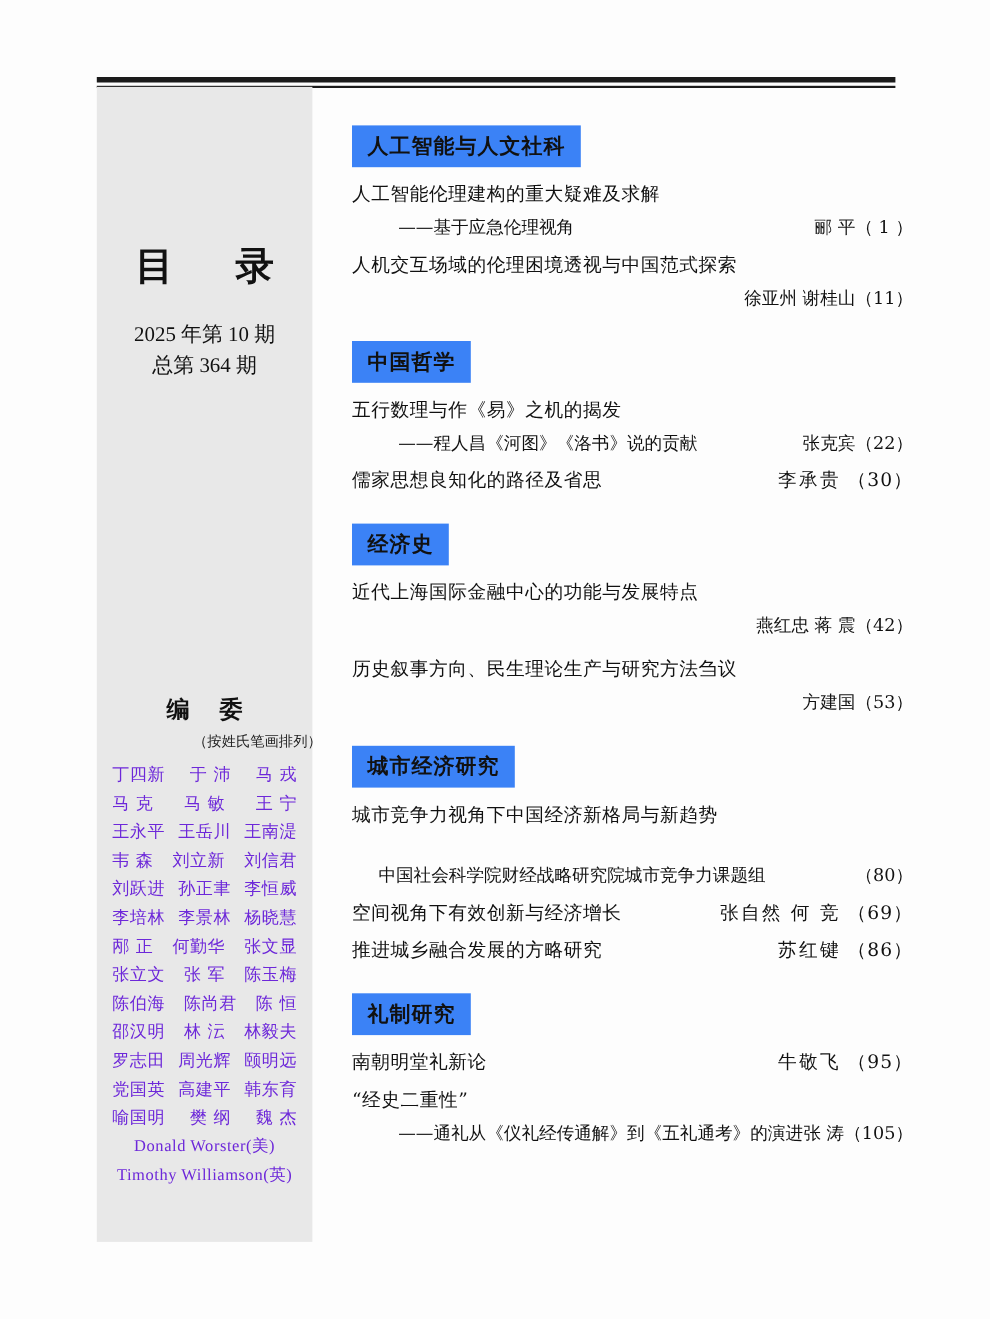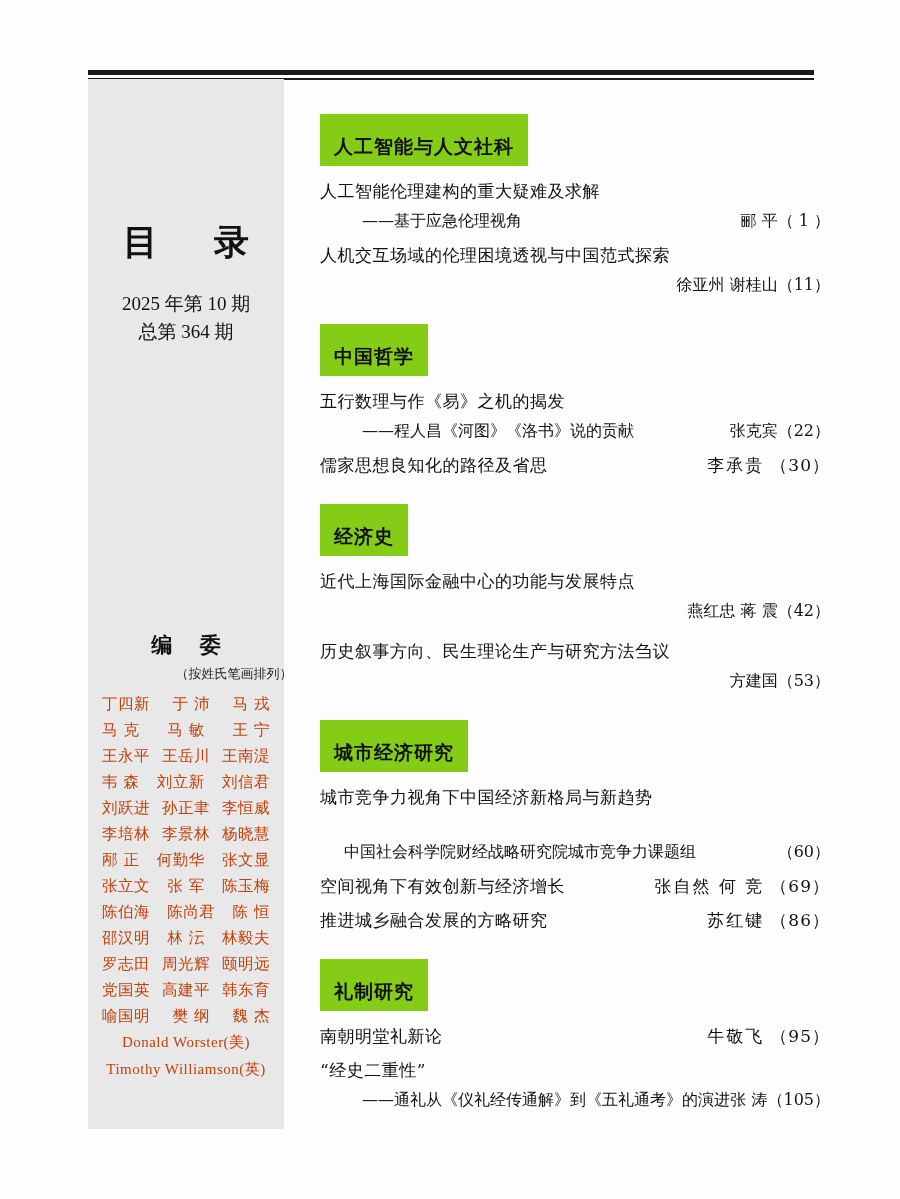--- a/index.html
+++ b/index.html
@@ -101,21 +101,21 @@
     left: 4px;
     top: 612px;
     width: 188px;
   }
   .editor-row {
     display: flex;
     justify-content: space-between;
     padding: 0 10px;
     font-size: 15.5px;
     line-height: 26px;
-    color: #c2410c;
+    color: #6d28d9;
     letter-spacing: 0.5px;
   }
   .editor-row span { white-space: nowrap; }
   .editor-row.single {
     display: block;
     text-align: center;
     padding-left: 10px;
     font-family: "Liberation Serif", "DejaVu Serif", serif;
     font-size: 15px;
     line-height: 27px;
@@ -126,24 +126,24 @@
     position: absolute;
     left: 320px;
     top: 96px;
     width: 510px;
   }
   .section {
     margin-bottom: 6px;
   }
   .section-head {
     display: inline-block;
-    background: #84cc16;
+    background: #3b82f6;
     font-size: 19px;
     font-weight: bold;
-    padding: 20px 14px 6px 14px;
+    padding: 6px 14px 6px 14px;
     margin-top: 18px;
     margin-bottom: 10px;
     letter-spacing: 1px;
     color: #111;
   }
   .entry {
     margin-bottom: 4px;
   }
   .line {
     display: flex;
@@ -357,21 +357,21 @@
     <div class="section">
       <div class="section-head">城市经济研究</div>
 
       <div class="entry">
         <div class="line">
           <span class="title">城市竞争力视角下中国经济新格局与新趋势</span>
         </div>
         <div class="sub-line indent-line" style="padding-left:24px;">
           <span class="authors">中国社会科学院财经战略研究院城市竞争力课题组</span>
           <span class="spacer"></span>
-          <span class="page-no">（60）</span>
+          <span class="page-no">（80）</span>
         </div>
       </div>
 
       <div class="entry">
         <div class="line">
           <span class="title">空间视角下有效创新与经济增长</span>
           <span class="spacer"></span>
           <span class="authors">张自然 何 竞</span>
           <span class="page-no">（69）</span>
         </div>

